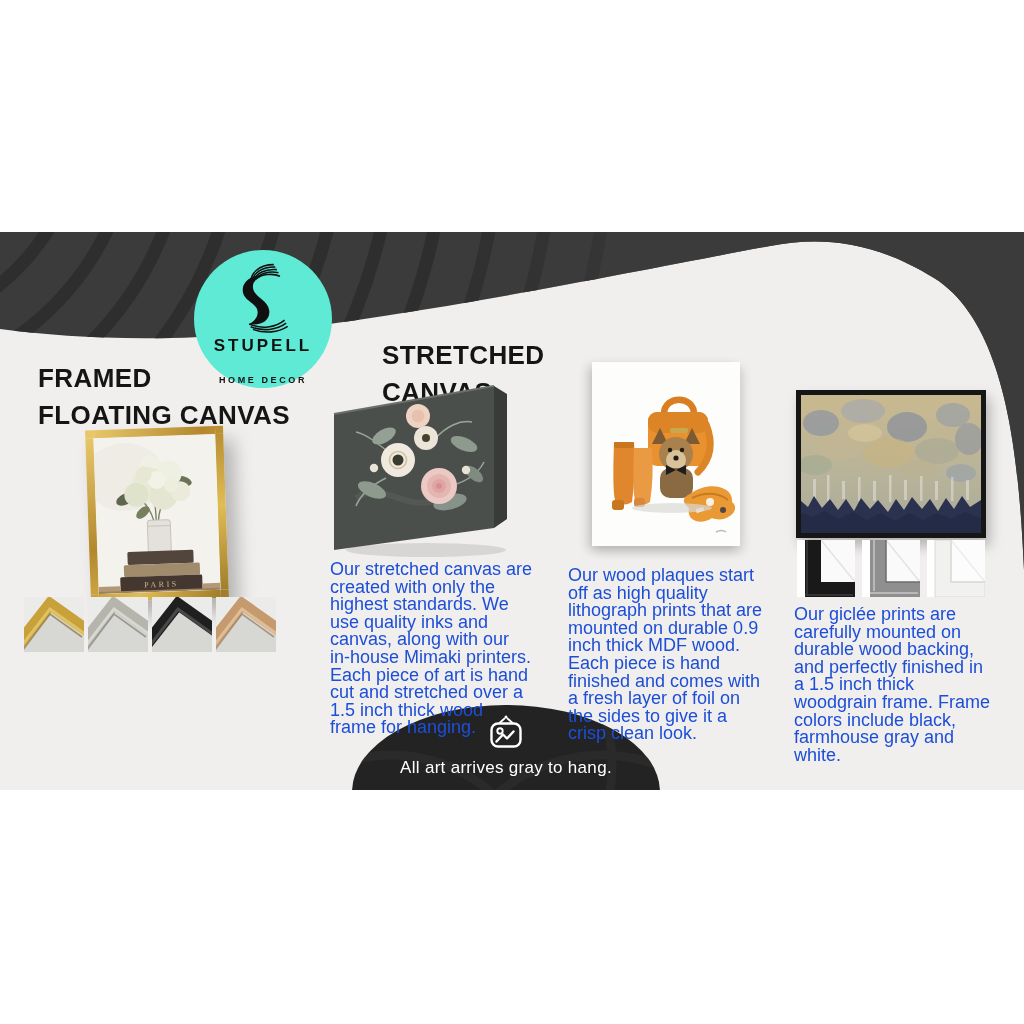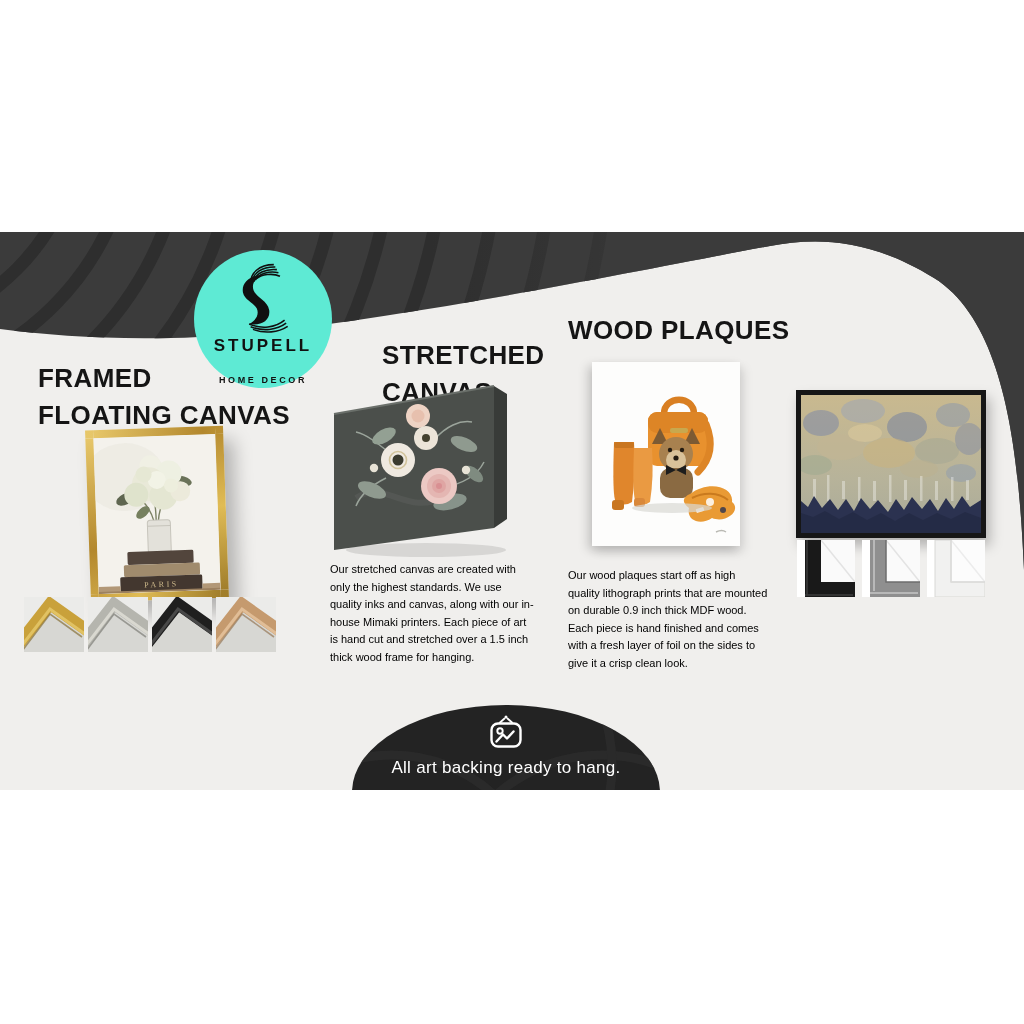--- a/index.html
+++ b/index.html
@@ -11,21 +11,21 @@
   
   .logo-circle{position:absolute;left:194px;top:250px;width:138px;height:138px;background:#5eead4;
                border-radius:50%;z-index:6;text-align:center;}
   .logo-mark{margin-top:10px;}
   .logo-name{font-size:17px;font-weight:700;letter-spacing:3px;color:#111;margin-top:-2px;}
   .logo-tag{font-size:9px;font-weight:700;letter-spacing:2.6px;color:#111;margin-top:19px;}
   
   .heading{position:absolute;color:#151515;font-weight:800;font-size:26px;line-height:37px;
            letter-spacing:.4px;white-space:pre-line;z-index:5;}
   
-  .body-text{position:absolute;color:#000000;font-size:11px;line-height:17.6px;z-index:5;}
+  .body-text{position:absolute;color:#1d4ed8;font-size:18px;line-height:17.6px;z-index:5;}
   
   .float-frame{position:absolute;left:88px;top:428px;width:122px;height:156px;z-index:5;
                border:8px solid #c9a13b;transform:rotate(-2deg);
                border-image:linear-gradient(135deg,#e7c76a,#b3882d 40%,#e0bc55 70%,#a07d2a) 1;
                box-shadow:10px 14px 18px rgba(0,0,0,.25);background:#f4f2ec;overflow:hidden;}
   .swatch{position:absolute;z-index:5;}
   
   .art{position:absolute;z-index:5;}
   .plaque{position:absolute;left:592px;top:362px;width:148px;height:184px;background:#fdfdfc;z-index:5;
           box-shadow:-4px 4px 10px rgba(0,0,0,.18),4px 6px 10px rgba(0,0,0,.10);}
@@ -87,21 +87,21 @@
       <svg width="42" height="38" viewBox="0 0 42 38">
         <g stroke="#ffffff" fill="none" stroke-linecap="round" stroke-linejoin="round">
           <circle cx="21" cy="3" r="1.5" fill="#ffffff" stroke="none"></circle>
           <path d="M15 8.5 L19.5 4.5 M22.5 4.5 L27 8.5" stroke-width="1.8"></path>
           <rect x="6.5" y="9.5" width="29" height="23" rx="6.5" stroke-width="2.4"></rect>
           <circle cx="15" cy="17" r="2.7" stroke-width="1.9"></circle>
           <path d="M11.5 27.5 L18 20.5 L22 24.5 L28.5 17.5" stroke-width="2.4"></path>
         </g>
       </svg>
     </div>
-    <div class="dome-msg">All art backing ready to hang.</div>
+    <div class="dome-msg">All art arrives gray to hang.</div>
   </div>
 
   <div class="logo-circle">
     <svg class="logo-mark" width="78" height="74" viewBox="0 0 100 96">
       <g stroke="#101010" fill="none" stroke-width="2">
         <path d="M34 34 C32 16 46 6 64 6"></path>
         <path d="M36 31 C36 16 50 8.5 66 9"></path>
         <path d="M38 28.5 C40 17 54 11 68 12.5"></path>
         <path d="M40 26 C44 18 58 13.5 70 16.5"></path>
         <path d="M42 24 C48 19 62 16.5 72 21"></path>
@@ -229,21 +229,20 @@
         <circle cx="113" cy="108" r="12" fill="#e4b6b2"></circle>
       <circle cx="113" cy="108" r="7" fill="#dfa5a3"></circle>
         <circle cx="113" cy="108" r="3" fill="#d98f92"></circle>
       <circle cx="48" cy="90" r="4.2" fill="#e8e3d6"></circle>
         <circle cx="140" cy="92" r="4.2" fill="#e8e3d6"></circle>
     </svg>
   </div>
 
   <div class="body-text" style="left:330px;top:561px;width:204px;">Our stretched canvas are created with only the highest standards. We use quality inks and canvas, along with our in-house Mimaki printers. Each piece of art is hand cut and stretched over a 1.5 inch thick wood frame for hanging.</div>
 
-  <div class="heading" style="left:568px;top:312px;width:240px;">WOOD PLAQUES</div>
 
   <div class="plaque">
     <svg width="148" height="184" viewBox="0 0 148 184">
       <rect width="148" height="184" fill="#fdfdfc"></rect>
 
       <path d="M72 52 C72 33 102 33 102 52" stroke="#d97f22" stroke-width="6.5" fill="none"></path>
 
       <rect x="56" y="50" width="60" height="54" rx="9" fill="#e8912e"></rect>
       <rect x="56" y="50" width="60" height="21" rx="9" fill="#dd8526"></rect>
       <rect x="78" y="66" width="18" height="5" rx="2" fill="#c8a84e"></rect>
@@ -343,14 +342,15 @@
   <div class="swatch" style="left:927px;top:540px;">
     <svg width="58" height="57" viewBox="0 0 58 57">
         <rect width="58" height="57" fill="#ffffff"></rect>
       <rect x="24" y="0" width="34" height="42" fill="#fcfcfc"></rect>
       <path d="M24 0 L58 42" stroke="#ececec" stroke-width="1.5"></path>
       <path d="M8 0 h16 v42 h34 v15 h-50 Z" fill="#f1f1f0" stroke="#d8d8d5" stroke-width="1"></path>
       <path d="M24 0 v42 h34" stroke="#dcdcda" stroke-width="1.5" fill="none"></path>
       </svg>
   </div>
 
+  <div class="body-text" style="left:794px;top:606px;width:202px;">Our giclée prints are carefully mounted on durable wood backing, and perfectly finished in a 1.5 inch thick woodgrain frame. Frame colors include black, farmhouse gray and white.</div>
 
 </div>
 
 </body></html>

